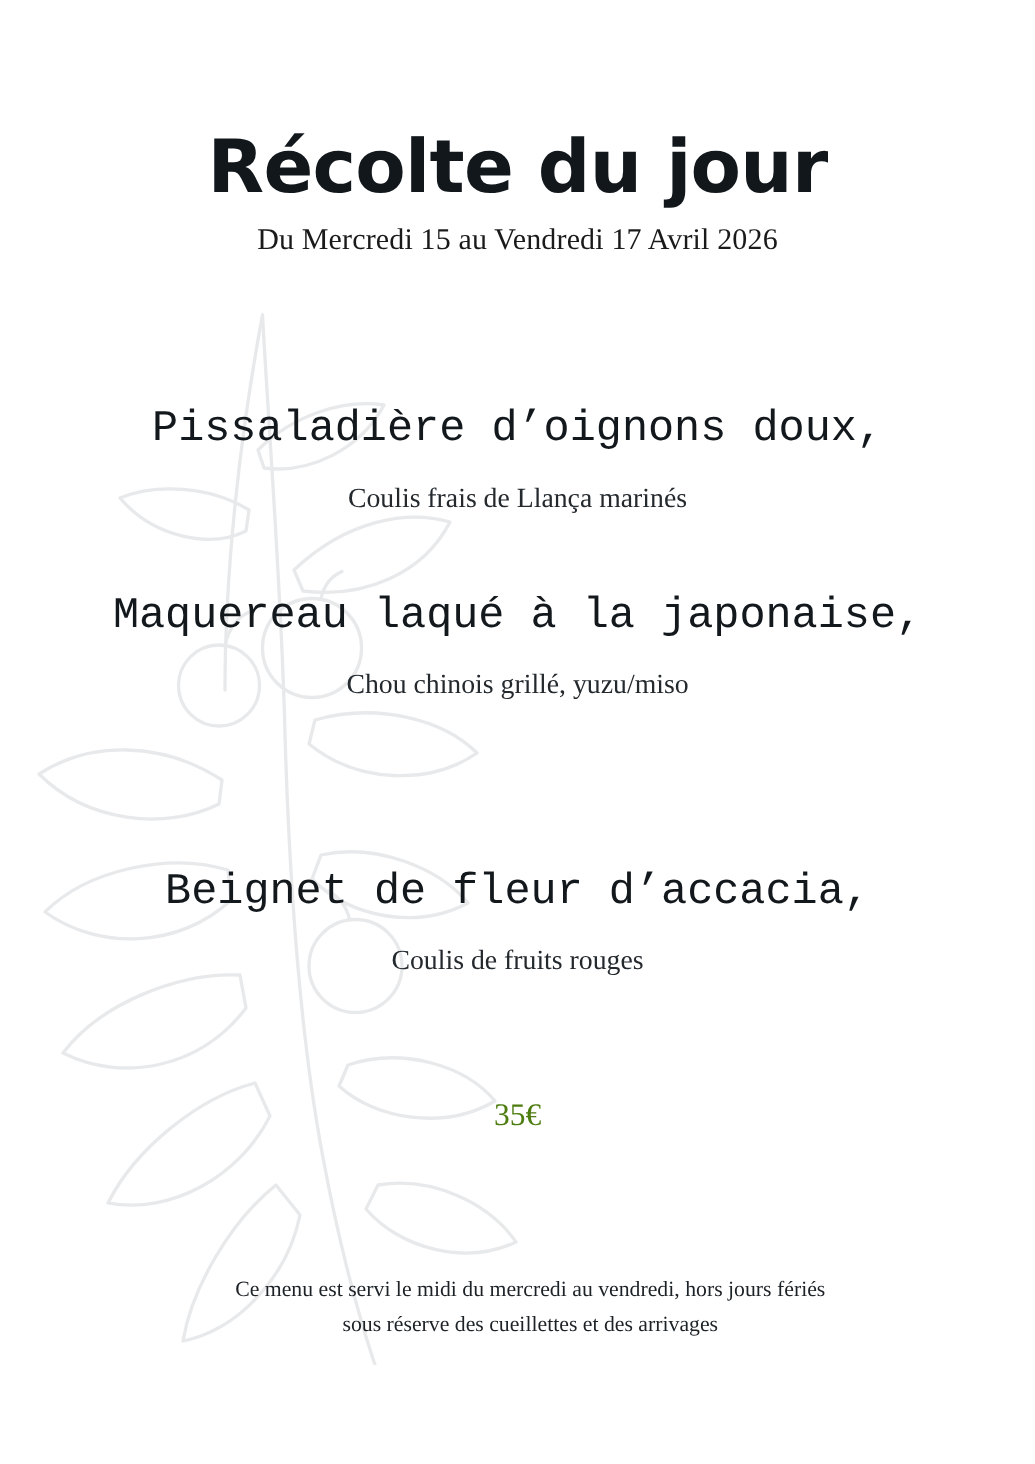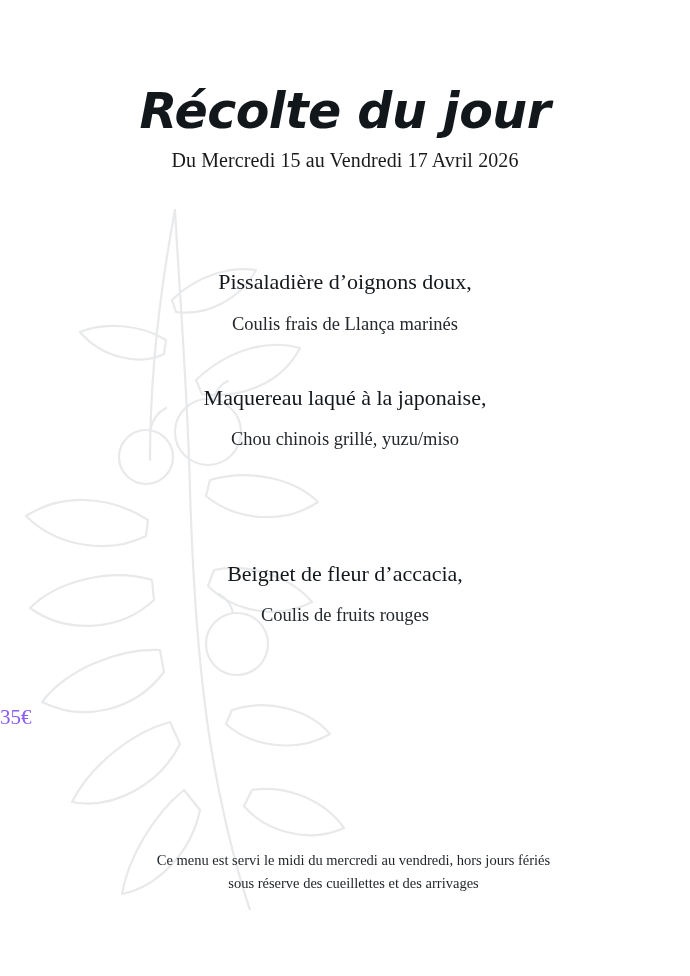--- a/index.html
+++ b/index.html
@@ -43,21 +43,20 @@
   }
 
   .menu-title {
     font-family: "DejaVu Sans", sans-serif;
     font-weight: bold;
     font-size: 49px;
     letter-spacing: -0.5px;
     line-height: 1.05;
     color: #12171c;
     margin: 0;
-    font-style: italic;
   }
 
   .menu-dates {
     font-family: "Liberation Serif", serif;
     font-size: 20px;
     color: #1a1a1a;
     margin: 12px 0 0 0;
     letter-spacing: 0.1px;
   }
 
@@ -68,43 +67,44 @@
 
   .course {
     margin-bottom: 48px;
   }
 
   .course:last-child {
     margin-bottom: 0;
   }
 
   .course-name {
-    font-family: Liberation Serif, serif;
-    font-size: 22px;
+    font-family: Liberation Mono, monospace;
+    font-size: 29px;
     line-height: 1.25;
     color: #13181d;
     margin: 16px;
   }
 
   .course-desc {
     font-family: "Liberation Serif", serif;
     font-size: 18.5px;
     line-height: 1.3;
     color: #24292e;
     margin: 4px 0 0 0;
   }
 
   .spacer-course {
     height: 44px;
   }
 
   .price {
+    text-align: center;
     font-family: "Liberation Serif", serif;
     font-size: 21px;
-    color: #8b5cf6;
+    color: #4d7c0f;
     margin-top: 78px;
   }
 
   .footnote {
     position: absolute;
     left: 0;
     right: 0;
     bottom: 82px;
     text-align: center;
     font-family: "Liberation Serif", serif;

